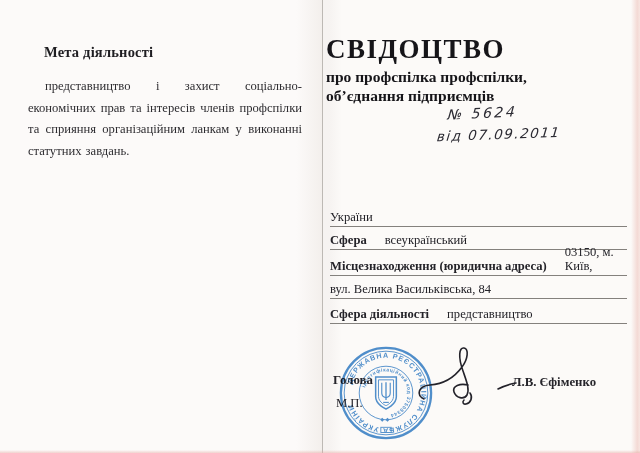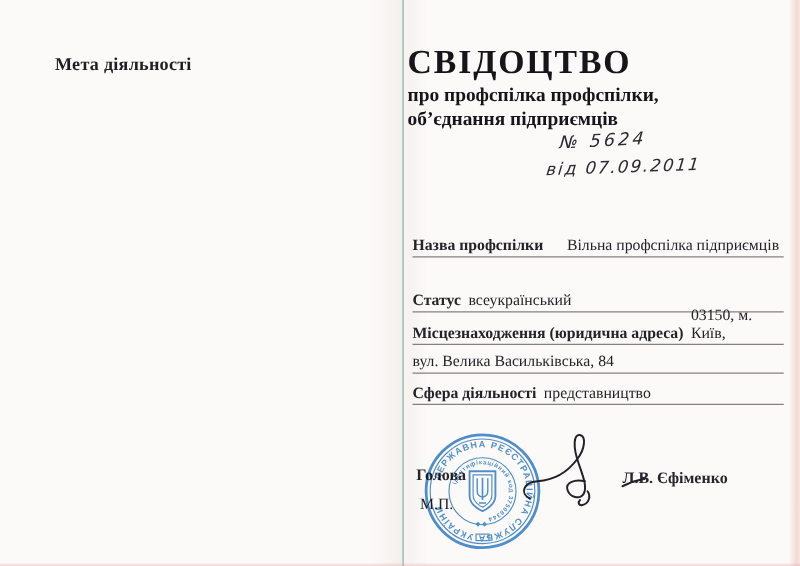--- a/index.html
+++ b/index.html
@@ -2,21 +2,21 @@
 <html><head>
 <meta charset="utf-8">
 <style>
   html,body{margin:0;padding:0;}
   body{
     width:640px;height:453px;overflow:hidden;
     font-family:"Liberation Serif", serif;
     background:#f6f2f0;
     position:relative;
   }
-  .scan{position:absolute;inset:0;background:#5eead4;}
+  .scan{position:absolute;inset:0;background:#fdba74;}
   
   .page-left{position:absolute;left:0;top:0;width:322px;height:453px;
     background:linear-gradient(to right,#fcfaf9 0 92%, #f3efec 100%);}
   .page-right{position:absolute;left:323px;top:0;width:317px;height:453px;
     background:linear-gradient(to right,#f6f3f1 0 2%, #fcfaf8 6%);}
   .divider{position:absolute;left:322px;top:0;width:1px;height:453px;background:#bdb9b4;}
   .edge-right{position:absolute;right:0;top:0;width:9px;height:453px;
     background:linear-gradient(to right, rgba(235,190,184,0) , rgba(233,178,170,.45) 70%, rgba(244,214,208,.6));}
   .edge-bottom{position:absolute;left:0;bottom:0;width:640px;height:3px;
     background:linear-gradient(to bottom, rgba(231,176,168,0), rgba(229,172,164,.5));}
@@ -37,59 +37,59 @@
   .hw-number{position:absolute;left:425px;top:105px;width:115px;text-align:center;
     font-size:14px;letter-spacing:2.5px;transform:rotate(-3deg) skewX(-8deg);}
   .hw-date{position:absolute;left:437px;top:126px;font-size:13.5px;letter-spacing:1.5px;
     transform:rotate(-2deg) skewX(-8deg);}
 
   
   .frow{position:absolute;left:330px;width:297px;height:18px;border-bottom:1px solid #84817d;
     font-size:12.6px;color:#242329;display:flex;align-items:flex-end;padding-bottom:2px;box-sizing:border-box;line-height:14px;}
   .frow .lbl{font-weight:bold;white-space:pre;}
   .gap-wide{margin-left:19px;}
-  .gap-sm{margin-left:6px;}
+  .gap-sm{margin-left:18px;}
   .r1{top:188px;} .r2{top:209px;} .r3{top:232px;} .r4{top:258px;} .r5{top:281px;} .r6{top:306px;}
 
   
   .sig-role{position:absolute;left:333px;top:373px;font-size:12.8px;font-weight:bold;color:#26252b;}
   .sig-mp{position:absolute;left:336px;top:396px;font-size:12.6px;color:#26252b;}
-  .sig-name{position:absolute;left:498px;top:375px;width:112px;text-align:left;
+  .sig-name{position:absolute;left:498px;top:375px;width:112px;text-align:center;
     font-size:12.8px;font-weight:bold;color:#26252b;}
 
   .stamp{position:absolute;left:339px;top:346px;width:94px;height:94px;
     mix-blend-mode:multiply;opacity:.93;}
   .signature-svg{position:absolute;left:410px;top:341px;width:130px;height:78px;}
 </style>
 </head>
 <body>
 
 <div class="scan">
 
   <div class="page-left"></div>
   <div class="page-right"></div>
   <div class="divider"></div>
 
   <div class="lp-heading">Мета діяльності</div>
+  <div class="lp-paragraph">представництво і захист соціально-економічних прав та інтересів членів профспілки та сприяння організаційним ланкам у виконанні статутних завдань.</div>
 
   <div class="rp-titleblock">
     <div class="rp-title">СВІДОЦТВО</div>
     <div class="rp-sub">про профспілка профспілки,</div>
     <div class="rp-sub" style="margin-top:0;">об’єднання підприємців</div>
   </div>
 
   <div class="hand hw-number">№ 5624</div>
   <div class="hand hw-date">від 07.09.2011</div>
 
-  <div class="frow r1">
-    <span class="lbl">Назва профспілки</span>
-    <span class="val gap-wide">Вільна профспілка підприємців</span>
+  <div class="frow r2">
+    <span class="val">України</span>
   </div>
   <div class="frow r3">
-    <span class="lbl">Статус</span>
+    <span class="lbl">Сфера</span>
     <span class="val gap-sm">всеукраїнський</span>
   </div>
   <div class="frow r4">
     <span class="lbl">Місцезнаходження (юридична адреса)</span>
     <span class="val gap-sm">03150, м. Київ,</span>
   </div>
   <div class="frow r5">
     <span class="val">вул. Велика Васильківська, 84</span>
   </div>
   <div class="frow r6">

